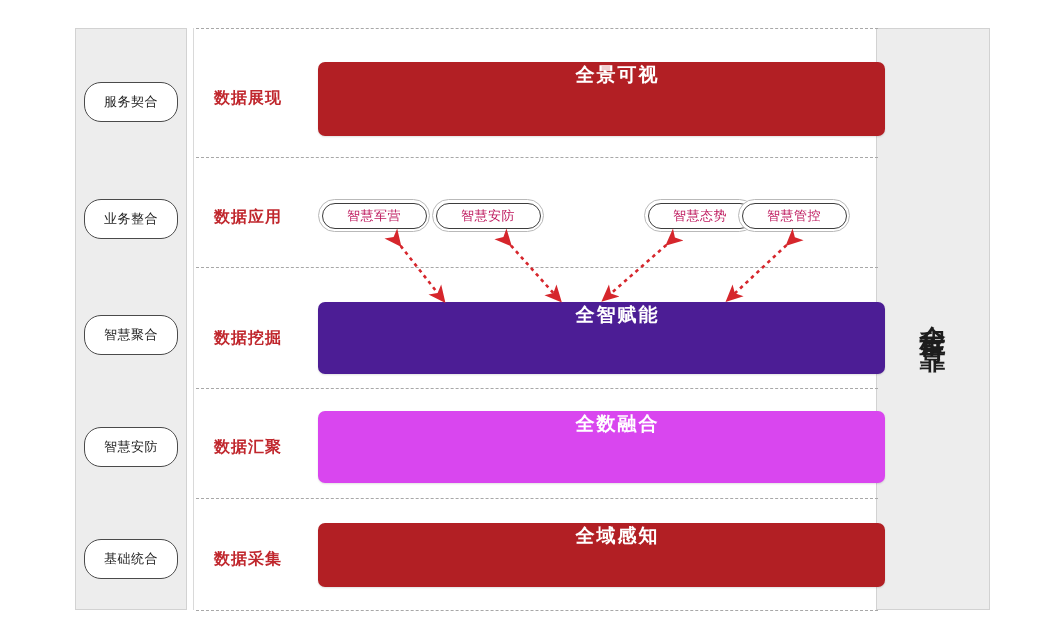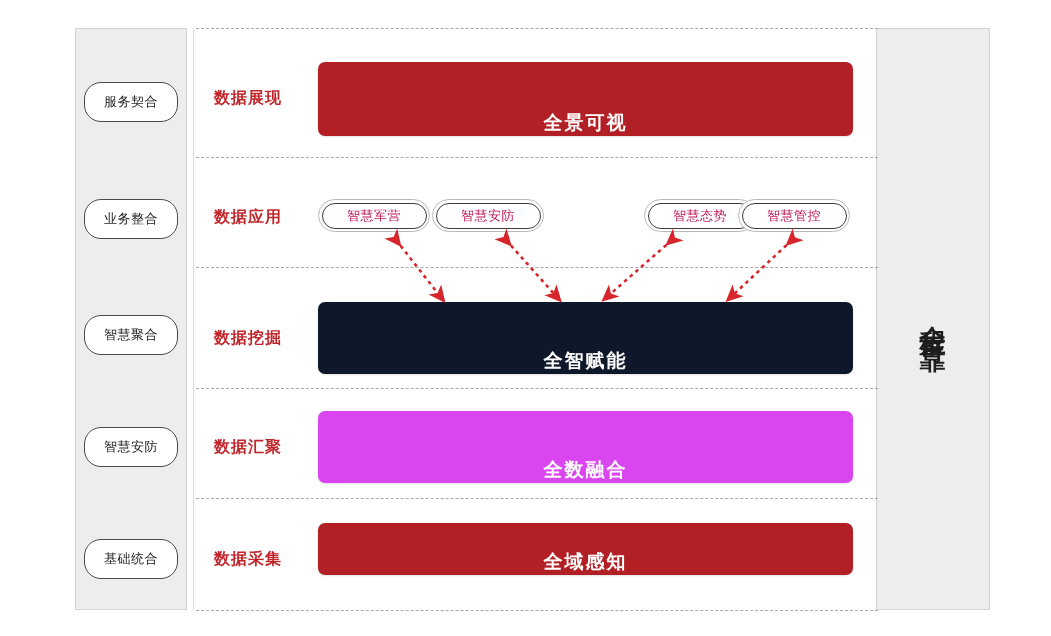--- a/index.html
+++ b/index.html
@@ -52,22 +52,23 @@
   .stage-label{
     position:absolute;left:214px;width:90px;
     font-size:16px;font-weight:bold;color:#c0272d;
     letter-spacing:1px;
   }
 
   
   .red-bar{
     position:absolute;left:318px;width:535px;
     background:#b21f24;border-radius:7px;
-    display:flex;align-items:flex-end;justify-content:center;
+    display:flex;align-items:flex-start;justify-content:center;
     box-shadow:0 1px 2px rgba(0,0,0,.12);
+    padding-left:32px;
   }
   .red-bar .bar-text{
     color:#ffffff;font-size:19px;font-weight:bold;letter-spacing:2px;
   }
 
   
   .app-pill{
     position:absolute;top:199px;width:112px;height:33px;
     border:1.4px solid #b9b9b9;border-radius:18px;
     background:#ffffff;box-sizing:border-box;
@@ -125,27 +126,27 @@
       <div class="stage-label" style="top: 207px;">数据应用</div>
       <div class="stage-label" style="top: 328px;">数据挖掘</div>
       <div class="stage-label" style="top: 437px;">数据汇聚</div>
       <div class="stage-label" style="top: 549px;">数据采集</div>
     </div>
 
   <div id="bar-layer">
       <div class="red-bar" style="top: 62px; height: 74px; background: rgb(178, 31, 36);">
         <span class="bar-text">全景可视</span>
       </div>
-      <div class="red-bar" style="top: 302px; height: 72px; background: #0f172a;">
+      <div class="red-bar" style="top: 302px; height: 72px; background: #4c1d95;">
         <span class="bar-text">全智赋能</span>
       </div>
       <div class="red-bar" style="top: 411px; height: 72px; background: #d946ef;">
         <span class="bar-text">全数融合</span>
       </div>
-      <div class="red-bar" style="top: 523px; height: 52px; background: rgb(178, 31, 36);">
+      <div class="red-bar" style="top: 523px; height: 64px; background: rgb(178, 31, 36);">
         <span class="bar-text">全域感知</span>
       </div>
     </div>
 
   <div id="app-layer">
       <div class="app-pill" style="left: 318px;">
         <div class="inner">
           <span>智慧军营</span>
         </div>
       </div>

